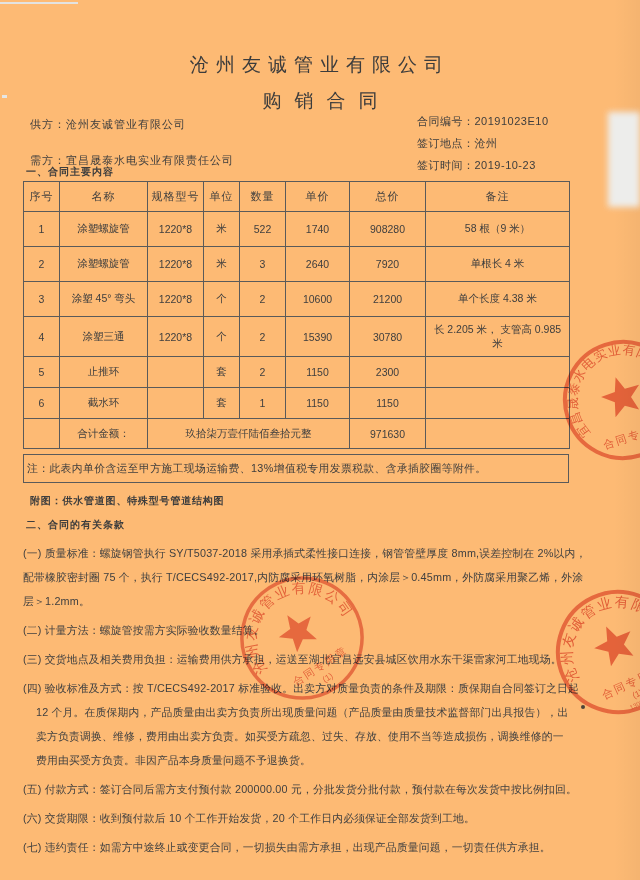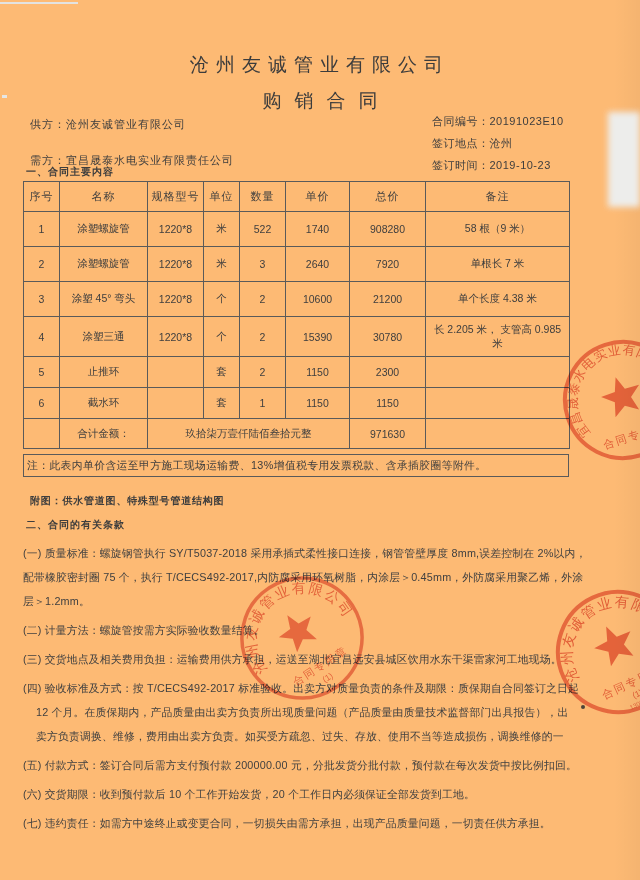--- a/index.html
+++ b/index.html
@@ -17,39 +17,39 @@
   .scan-speck-top { position:absolute; left:0; top:2px; width:78px; height:2px; background:#e3e3e1; }
   .scan-speck-left { position:absolute; left:2px; top:95px; width:5px; height:3px; background:#e6e6e4; }
 
   .doc-title { position:absolute; left:0; top:52px; width:100%; text-align:center;
     font-size:19px; font-weight:500; letter-spacing:7px; color:#3c3c3c; }
   .doc-subtitle { position:absolute; left:0; top:88px; width:100%; text-align:center;
     font-size:19px; font-weight:500; letter-spacing:13px; text-indent:13px; color:#3c3c3c; }
 
   .meta-left { position:absolute; left:30px; top:117px; font-size:11px; }
   .meta-left .row { margin-bottom:21px; letter-spacing:1px; }
-  .meta-right { position:absolute; left:432px; top:114px; font-size:11px; }
+  .meta-right { position:absolute; left:417px; top:114px; font-size:11px; }
   .meta-right .row { margin-bottom:7px; letter-spacing:0.5px; }
 
   .sec-heading { position:absolute; left:26px; font-size:10px; font-weight:bold; letter-spacing:1px; }
   .sec1-heading { top:165px; }
   .sec2-heading { top:518px; }
 
   .table-wrap { position:absolute; left:23px; top:181px; width:546px; }
   table.items { border-collapse:collapse; table-layout:fixed; width:546px;
     font-size:10.5px; color:#3e3e3e; }
   table.items td, table.items th { border:1px solid #5a5a5a; text-align:center;
     vertical-align:middle; padding:1px 2px; font-weight:normal; overflow:hidden; }
   table.items th { font-size:11px; letter-spacing:1px;text-align:center; }
   tr.h-header { height:30px; }
   tr.h-35 { height:35px; }
   tr.h-40 { height:40px; }
   tr.h-31 { height:31px; }
   tr.h-total { height:30px; }
-  .note-box { margin-top:5px; border:1px solid #5a5a5a; width:546px; height:23px;
+  .note-box { margin-top:5px; border:1px solid #5a5a5a; width:546px; height:29px;
     display:flex; align-items:center; padding-left:3px; font-size:10.8px; letter-spacing:0.4px; }
 
   .attachment-line { position:absolute; left:30px; top:494px; font-size:10px; letter-spacing:0.8px;font-weight:bold; }
 
   .terms { position:absolute; left:23px; top:541px; width:575px; font-size:10.8px;
     color:#404040; letter-spacing:0.2px; }
   .term { margin-bottom:5px; }
   .term .tline { line-height:24px; white-space:nowrap; }
   .term .cont-indent { padding-left:13px; }
 
@@ -121,21 +121,21 @@
         <td>58 根（9 米）</td>
       </tr>
       <tr class="h-35">
         <td>2</td>
         <td>涂塑螺旋管</td>
         <td>1220*8</td>
         <td>米</td>
         <td>3</td>
         <td>2640</td>
         <td>7920</td>
-        <td>单根长 7 米</td>
+        <td>单根长 4 米</td>
       </tr>
       <tr class="h-35">
         <td>3</td>
         <td>涂塑 45° 弯头</td>
         <td>1220*8</td>
         <td>个</td>
         <td>2</td>
         <td>10600</td>
         <td>21200</td>
         <td>单个长度 4.38 米</td>
@@ -195,20 +195,21 @@
     <div class="term">
       <div class="tline">(二) 计量方法：螺旋管按需方实际验收数量结算。</div>
     </div>
     <div class="term">
       <div class="tline">(三) 交货地点及相关费用负担：运输费用供方承担，运送至湖北宜昌远安县城区饮用水东干渠雷家河工地现场。</div>
     </div>
     <div class="term">
       <div class="tline">(四) 验收标准及方式：按 T/CECS492-2017 标准验收。出卖方对质量负责的条件及期限：质保期自合同签订之日起</div>
       <div class="tline cont-indent">12 个月。在质保期内，产品质量由出卖方负责所出现质量问题（产品质量由质量技术监督部门出具报告），出</div>
       <div class="tline cont-indent">卖方负责调换、维修，费用由出卖方负责。如买受方疏忽、过失、存放、使用不当等造成损伤，调换维修的一</div>
+      <div class="tline cont-indent">费用由买受方负责。非因产品本身质量问题不予退换货。</div>
     </div>
     <div class="term">
       <div class="tline">(五) 付款方式：签订合同后需方支付预付款 200000.00 元，分批发货分批付款，预付款在每次发货中按比例扣回。</div>
     </div>
     <div class="term">
       <div class="tline">(六) 交货期限：收到预付款后 10 个工作开始发货，20 个工作日内必须保证全部发货到工地。</div>
     </div>
     <div class="term">
       <div class="tline">(七) 违约责任：如需方中途终止或变更合同，一切损失由需方承担，出现产品质量问题，一切责任供方承担。</div>
     </div>

